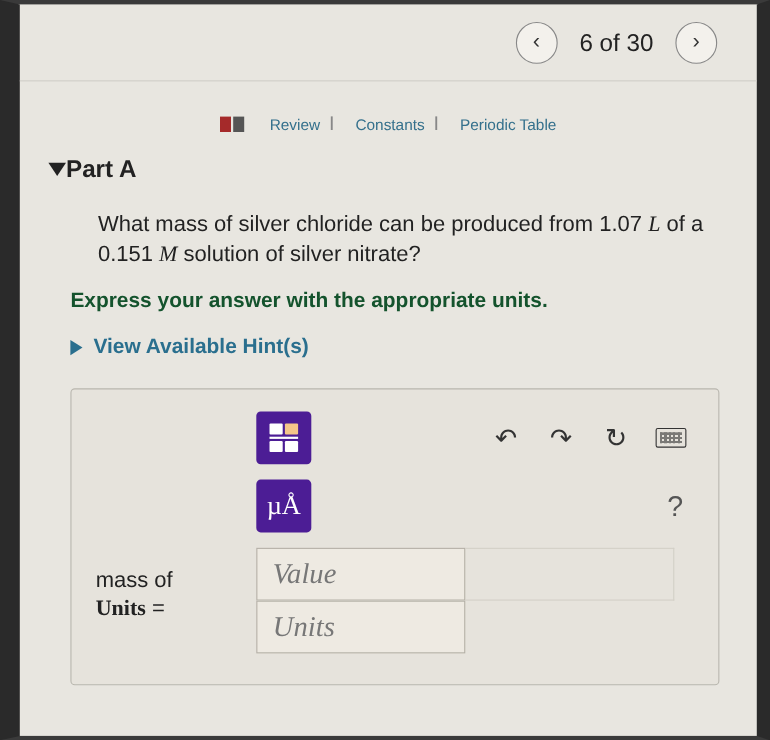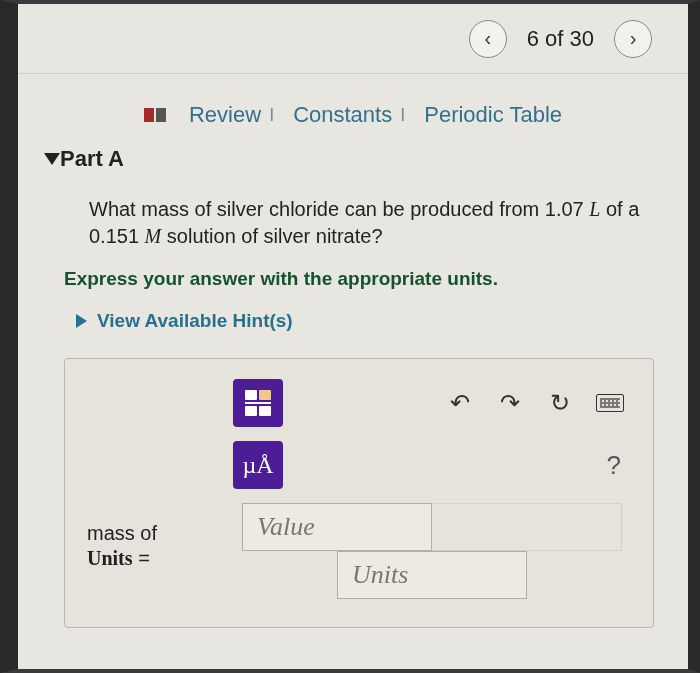--- a/index.html
+++ b/index.html
@@ -57,21 +57,21 @@
       margin-right: 6px;
     }
     .flag-icon span:first-child {
       width: 10px; height: 14px; background: #a52a2a; display:inline-block;
     }
     .flag-icon span:last-child {
       width: 10px; height: 14px; background: #555; display:inline-block;
     }
     .res-link {
       color: #34708c;
-      font-size: 22px;
+      font-size: 14px;
       cursor: pointer;
       margin-left: 11px;
     }
     .res-sep { color: #888; font-size: 18px; margin: 0 2px; }
     .part-header {
       display: flex;
       align-items: center;
       gap: 0;
       padding: 8px 0 0 26px;
     }
@@ -102,21 +102,21 @@
     }
     .question .ital { font-style: italic; font-family: "Times New Roman", serif; }
     .instruct {
       padding: 8px 34px 10px 46px;
       font-size: 19px;
       font-weight: bold;
       color: #14532d;
     }
     .hints {
       padding: 10px 34px 18px 46px;
-      display: flex; align-items: center; gap: 10px; margin-left: 12px;
+      display: flex; align-items: center; gap: 10px;
     }
     .hint-link {
       color: #2a6f8e;
       font-weight: bold;
       font-size: 19px;
       cursor: pointer;
     }
     .answer-box {
       margin: 8px 34px 0 46px;
       border: 1.5px solid #b8b6ae;
@@ -186,21 +186,20 @@
     }
     .kbd-icon::before {
       content: ""; position: absolute; inset: 3px;
       background: repeating-linear-gradient(90deg,#333 0 2px, transparent 2px 4px),
                   repeating-linear-gradient(0deg,#333 0 2px, transparent 2px 4px);
       opacity: .6;
     }
     .inputs {
       display: flex;
       flex-direction: column;
-      align-items: center;
     }
     .placeholder-box {
       width: 190px;
       height: 48px;
       border: 1.5px solid #b3afa6;
       background: #eeeae2;
       display: flex; align-items: center;
       padding-left: 14px;
       font-family: "Times New Roman", serif;
       font-style: italic;

